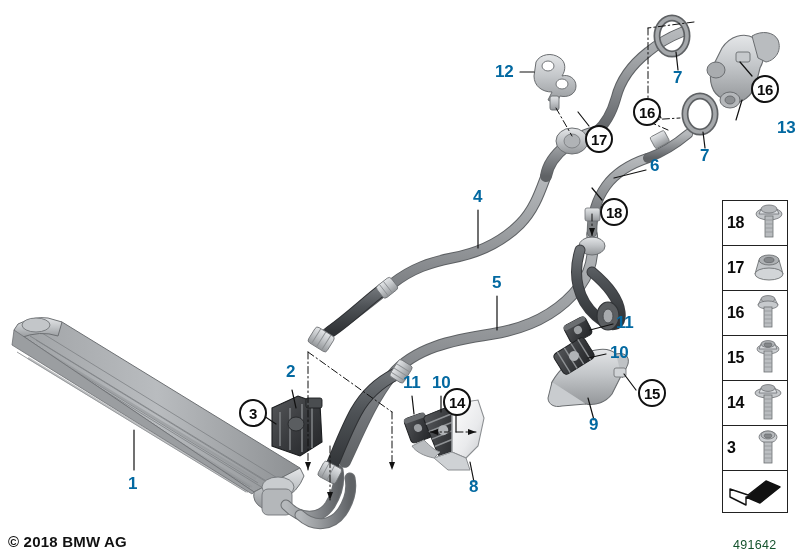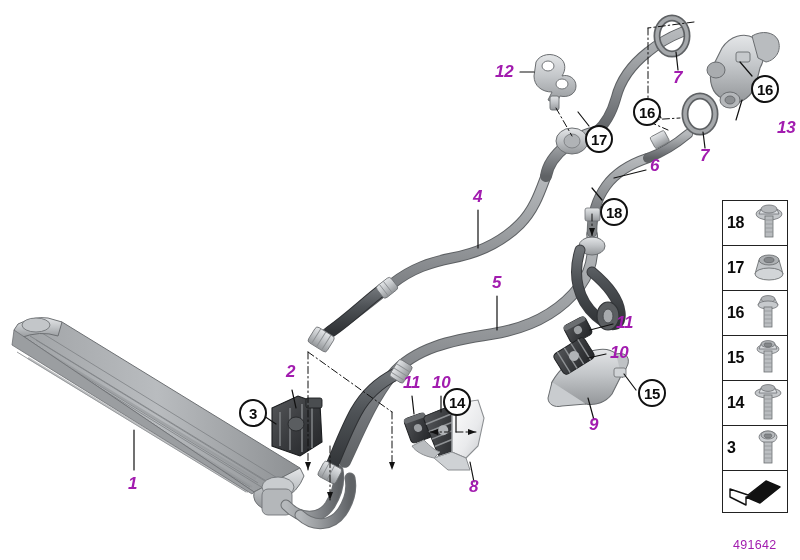--- a/index.html
+++ b/index.html
@@ -30,24 +30,23 @@
     width: 800px;
     height: 560px;
     overflow: visible;
   }
   .callout-num {
     position: absolute;
     font-family: "Liberation Sans", sans-serif;
     font-weight: bold;
     font-size: 17px;
     line-height: 17px;
-    color: #a21caf;
+    color: #0369a1;
     white-space: nowrap;
     letter-spacing: -0.3px;
-    font-style: italic;
   }
   .callout-circled {
     position: absolute;
     width: 28px;
     height: 28px;
     border: 2px solid #111;
     border-radius: 50%;
     box-sizing: border-box;
     font-family: "Liberation Sans", sans-serif;
     font-weight: bold;
@@ -110,21 +109,21 @@
     font-size: 15px;
     color: #111;
     letter-spacing: 0.2px;
   }
   #diagram-id {
     position: absolute;
     left: 733px;
     top: 538px;
     font-family: "Liberation Sans", sans-serif;
     font-size: 12.5px;
-    color: #a21caf;
+    color: #14532d;
     letter-spacing: 0.3px;
     text-align: center;
   }
 </style>
 </head>
 <body>
 
 <div id="diagram-root">
 
   <svg class="layer" viewBox="0 0 800 560">
@@ -583,15 +582,16 @@
     </div>
 
     <div class="legend-arrow-row">
       <svg width="58" height="30" viewBox="0 0 58 30">
         <path d="M4,20 L4,12 L22,18 L40,4 L54,10 L34,26 L20,20 L20,28 Z" fill="#ffffff" stroke="#111111" stroke-width="1.4" stroke-linejoin="round"></path>
         <path d="M40,4 L54,10 L34,26 L20,20 Z" fill="#111111"></path>
       </svg>
     </div>
   </div>
 
+  <div id="copyright">© 2018 BMW AG</div>
   <div id="diagram-id">491642</div>
 
 </div>
 
 </body></html>

